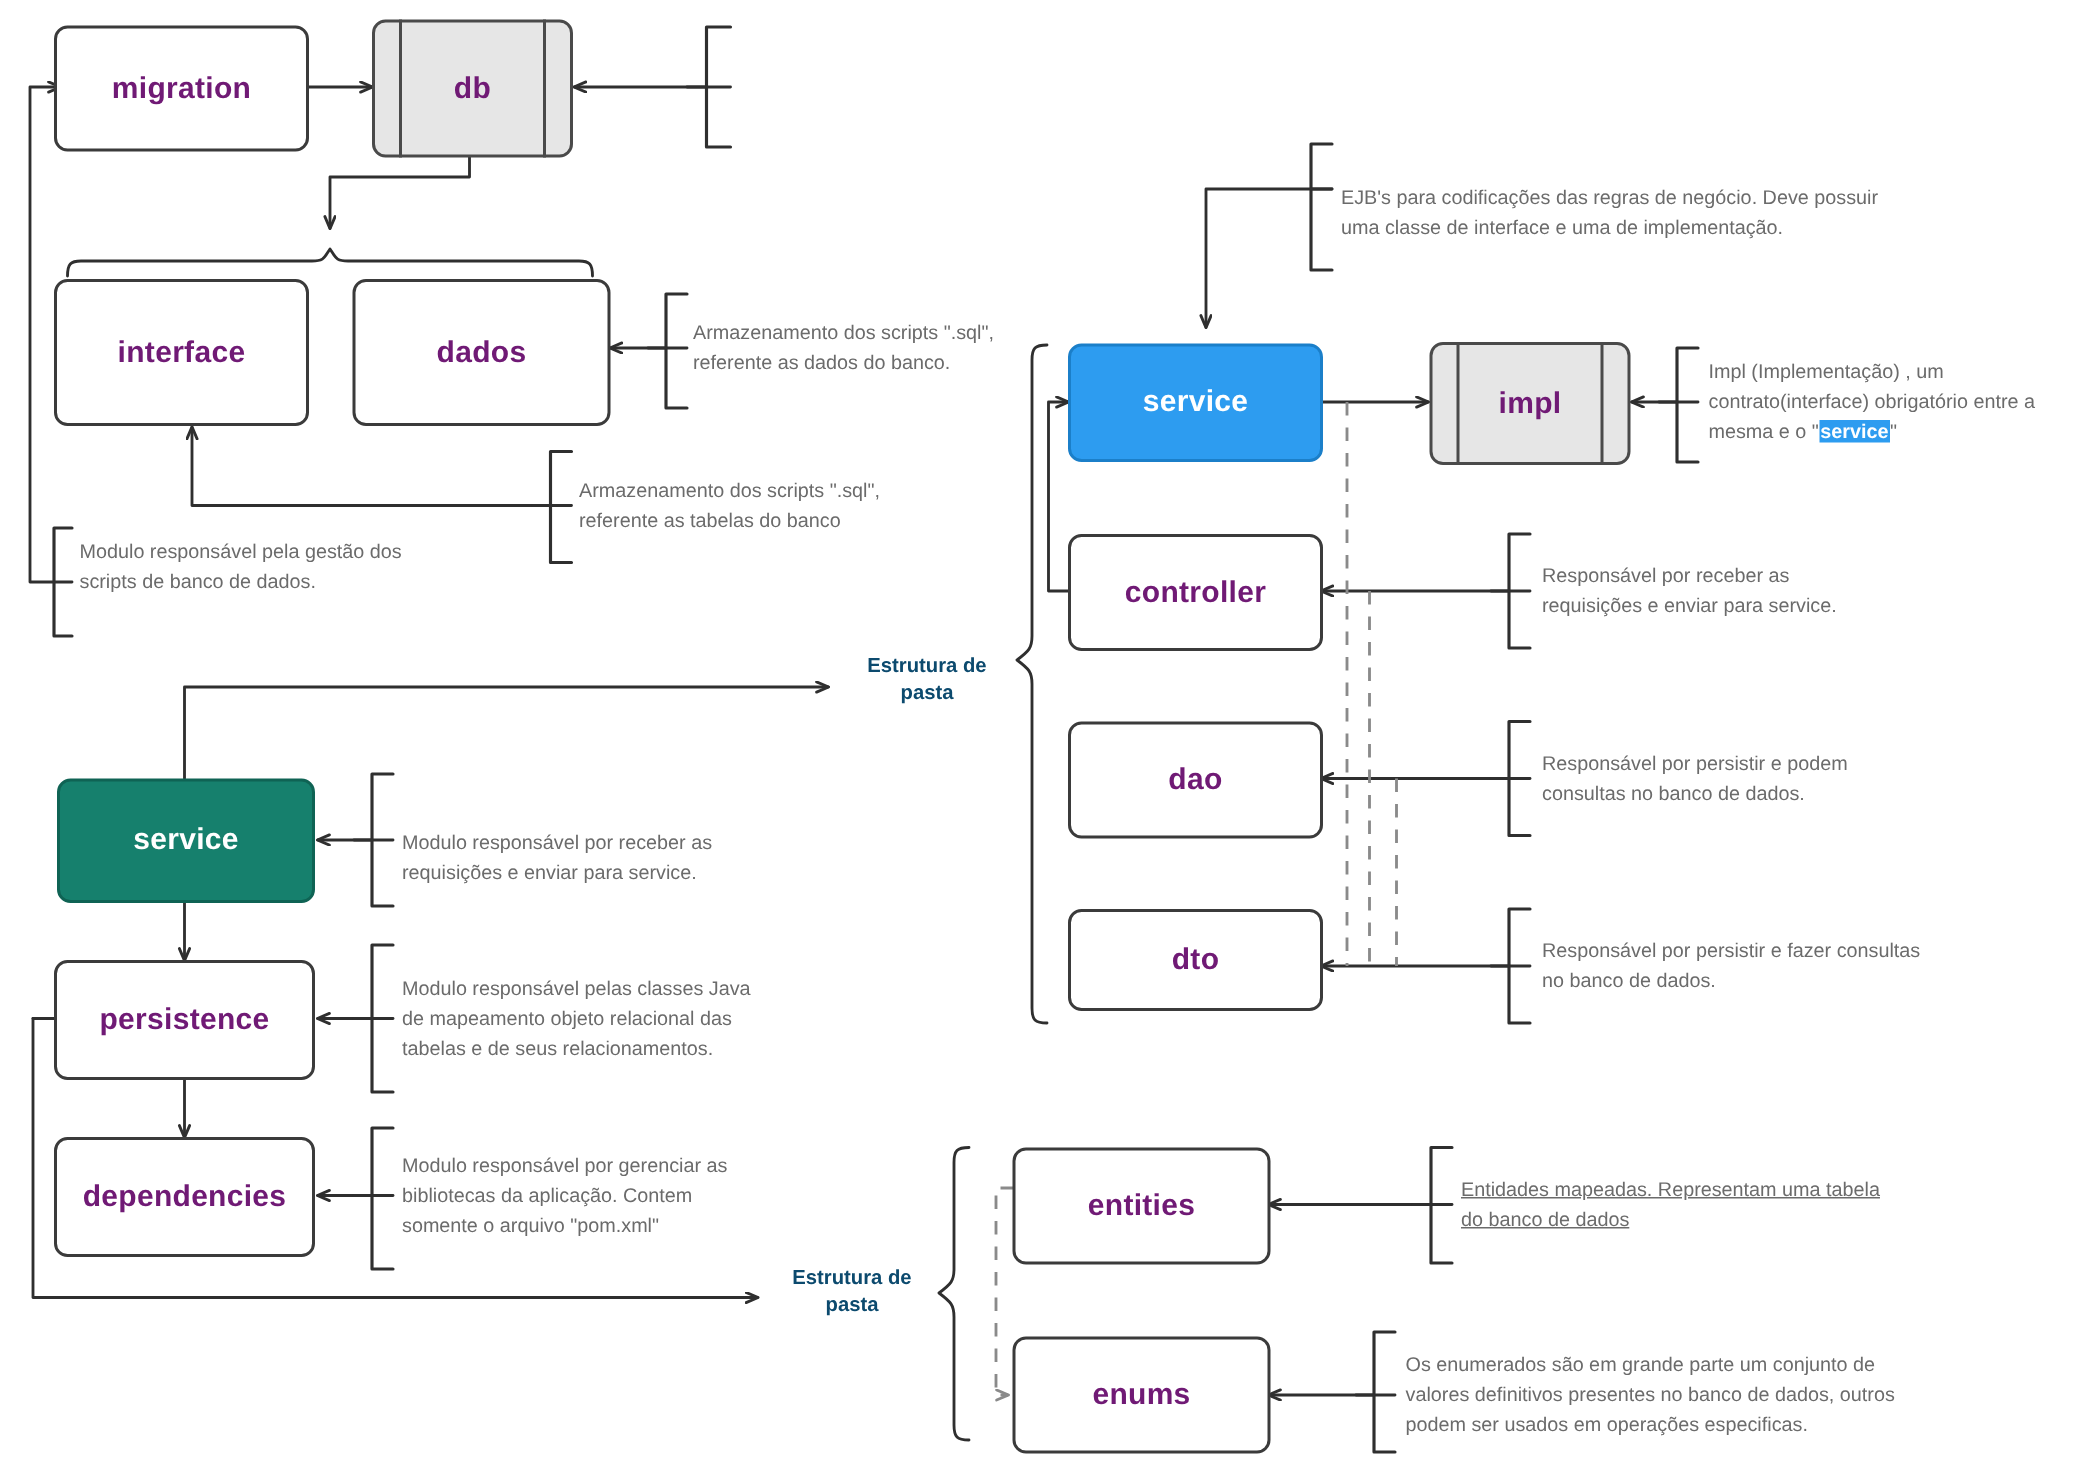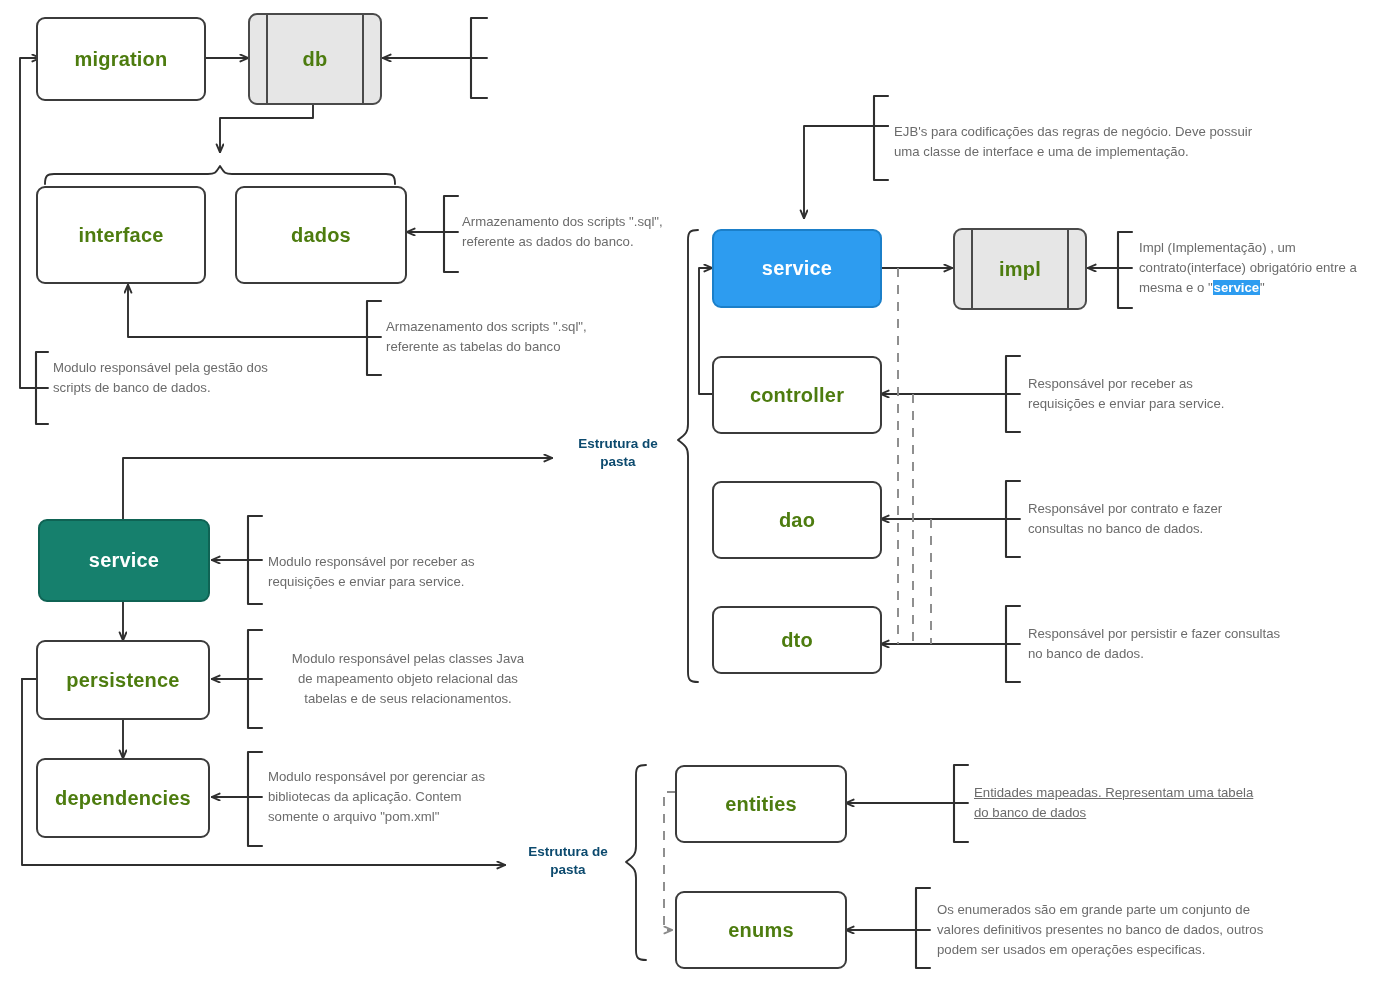--- a/index.html
+++ b/index.html
@@ -25,21 +25,21 @@
     position:absolute;
     box-sizing:border-box;
     border:2.2px solid #3b3b3b;
     border-radius:9px;
     background:#ffffff;
     display:flex;
     align-items:center;
     justify-content:center;
     font-weight:bold;
     font-size:20px;
-    color:#4d7c0f;
+    color:#701a75;
     letter-spacing:.2px;
   }
   .node.pkg{
     background:#e6e6e6;
     border-color:#4a4a4a;
   }
   .node.pkg .barL,
   .node.pkg .barR{
     position:absolute;
     top:-2px;bottom:-2px;
@@ -272,30 +272,30 @@
   <div class="note" style="left:894px;top:122px;width:400px;">EJB's para codificações das regras de negócio. Deve possuir
 uma classe de interface e uma de implementação.</div>
 
   <div class="note" style="left:1139px;top:238px;width:250px;"><span>Impl (Implementação) , um
 contrato(interface) obrigatório entre a
 mesma e o "</span><span class="hl">service</span><span>"</span></div>
 
   <div class="note" style="left:1028px;top:374px;width:270px;">Responsável por receber as
 requisições e enviar para service.</div>
 
-  <div class="note" style="left:1028px;top:499px;width:270px;">Responsável por contrato e fazer
+  <div class="note" style="left:1028px;top:499px;width:270px;">Responsável por persistir e podem
 consultas no banco de dados.</div>
 
   <div class="note" style="left:1028px;top:624px;width:290px;">Responsável por persistir e fazer consultas
 no banco de dados.</div>
 
   <div class="note" style="left:268px;top:540px;width:270px;margin-top:12px;">Modulo responsável por receber as
 requisições e enviar para service.</div>
 
-  <div class="note" style="left:268px;top:649px;width:280px;text-align:center;">Modulo responsável pelas classes Java
+  <div class="note" style="left:268px;top:649px;width:280px;">Modulo responsável pelas classes Java
 de mapeamento objeto relacional das
 tabelas e de seus relacionamentos.</div>
 
   <div class="note" style="left:268px;top:767px;width:270px;">Modulo responsável por gerenciar as
 bibliotecas da aplicação. Contem
 somente o arquivo "pom.xml"</div>
 
   <div class="note" style="left:974px;top:783px;width:320px;text-decoration:underline;">Entidades mapeadas. Representam uma tabela
 do banco de dados</div>
 

